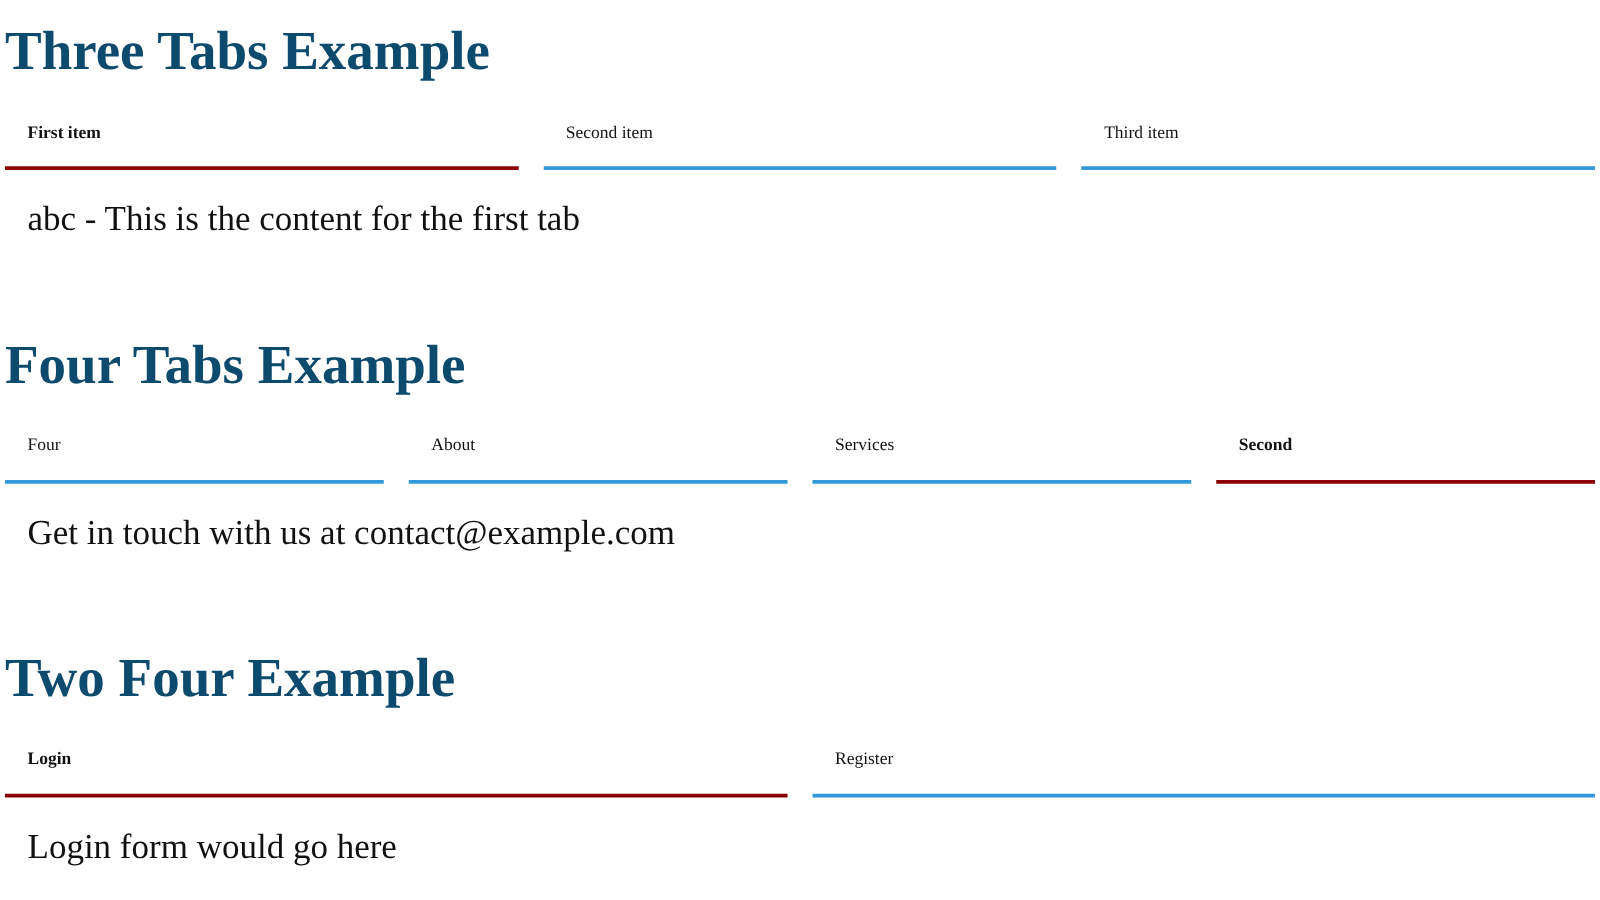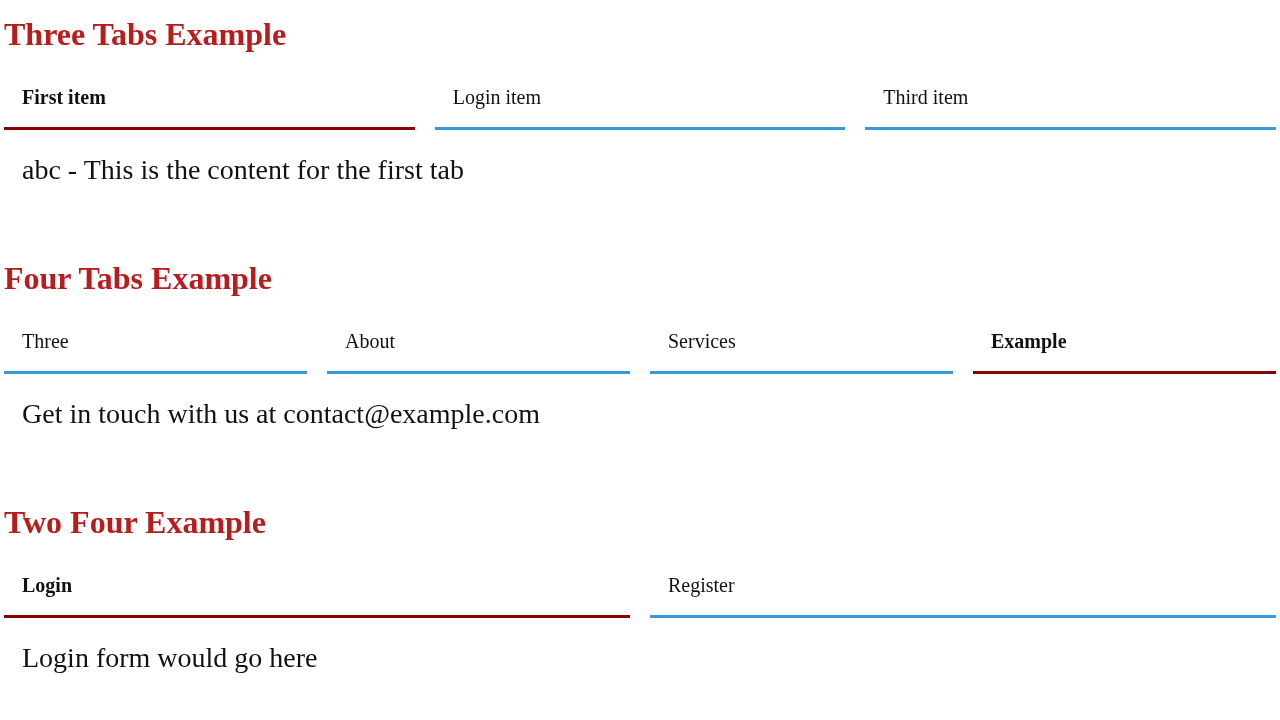--- a/index.html
+++ b/index.html
@@ -22,43 +22,43 @@
     box-sizing: border-box;
     width: 1280px;
   }
 
   .section {
     margin: 0 0 30px 0;
   }
 
   .section-heading {
     font-family: "Liberation Serif", "DejaVu Serif", serif;
-    font-size: 32px;
+    font-size: 44px;
     font-weight: bold;
     line-height: 1.15;
     margin: 16px 0 18px 0;
     padding: 0;
-    color: #b91c1c;
+    color: #0c4a6e;
     letter-spacing: 0;
   }
 
   .tab-row {
     display: flex;
     gap: 20px;
     align-items: stretch;
     margin: 0;
     padding: 0;
   }
 
   .tab {
     flex: 1 1 0;
     min-width: 0;
     box-sizing: border-box;
     padding: 14px 18px 18px 18px;
-    font-size: 20px;
+    font-size: 14px;
     line-height: 1.2;
     font-family: "Liberation Serif", "DejaVu Serif", serif;
     color: #111111;
     background: transparent;
     border: none;
     border-bottom: 3px solid #3498db;
     text-align: left;
     cursor: pointer;
     white-space: nowrap;
     overflow: hidden;
@@ -86,35 +86,35 @@
 </head>
 <body>
 
 <div class="page">
 
   <section class="section three">
     <h2 class="section-heading">Three Tabs Example</h2>
 
     <div class="tab-row" role="tablist">
       <div class="tab active">First item</div>
-      <div class="tab">Login item</div>
+      <div class="tab">Second item</div>
       <div class="tab">Third item</div>
     </div>
 
     <div class="tab-panel">abc - This is the content for the first tab</div>
   </section>
 
   <section class="section four">
     <h2 class="section-heading">Four Tabs Example</h2>
 
     <div class="tab-row" role="tablist">
-      <div class="tab">Three</div>
+      <div class="tab">Four</div>
       <div class="tab">About</div>
       <div class="tab">Services</div>
-      <div class="tab active">Example</div>
+      <div class="tab active">Second</div>
     </div>
 
     <div class="tab-panel">Get in touch with us at contact@example.com</div>
   </section>
 
   <section class="section two">
     <h2 class="section-heading">Two Four Example</h2>
 
     <div class="tab-row" role="tablist">
       <div class="tab active">Login</div>

